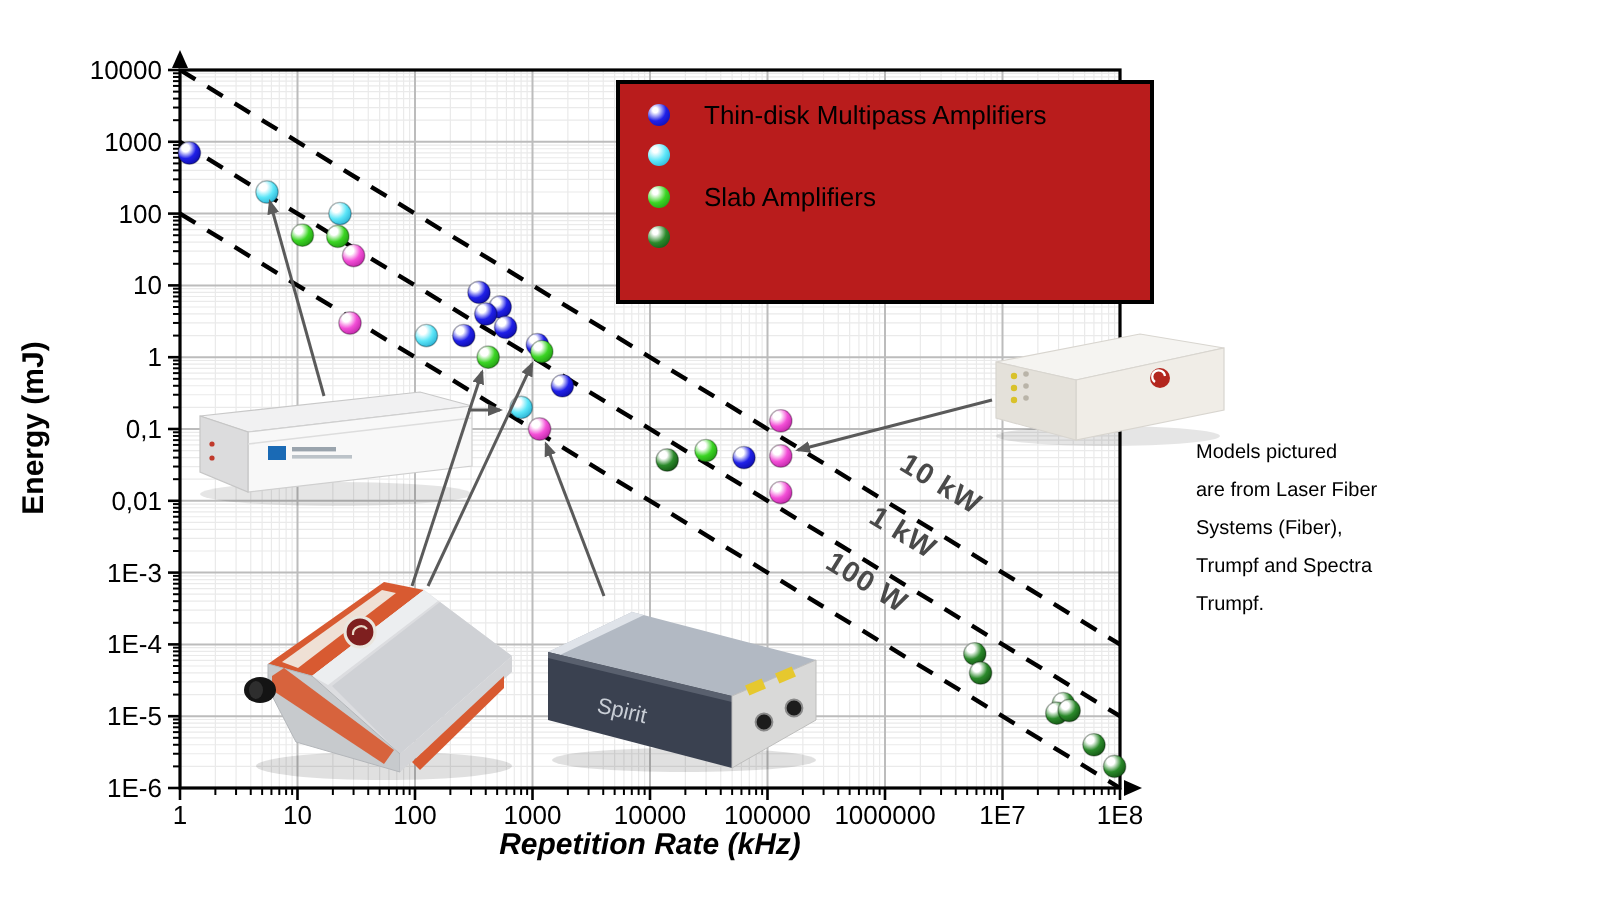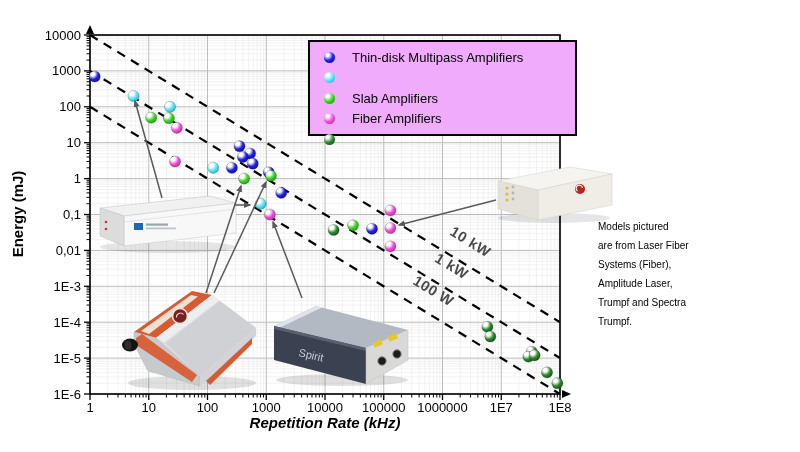--- a/index.html
+++ b/index.html
@@ -3,22 +3,22 @@
 <meta charset="utf-8">
 <style>
   html,body{margin:0;padding:0;background:#fff;}
   .stage{position:relative;width:800px;height:452px;background:#ffffff;overflow:hidden;
          font-family:"Liberation Sans",sans-serif;color:#000;}
   .stage svg.chart{position:absolute;left:0;top:0;}
   .ylabel{position:absolute;left:17px;top:214px;transform:translate(-50%,-50%) rotate(-90deg);
           font-size:15px;font-weight:bold;white-space:nowrap;}
   .xlabel{position:absolute;left:325px;top:414px;transform:translateX(-50%);
           font-size:15px;font-weight:bold;white-space:nowrap;font-style:italic;}
-  .legend{position:absolute;left:308px;top:40px;width:269px;height:96px;border:2px solid #000;
-          background:#f0abfc;box-sizing:border-box;padding:5px 0 0 14px;z-index:6;}
+  .legend{position:absolute;left:308px;top:40px;width:269px;height:112px;border:2px solid #000;
+          background:#b91c1c;box-sizing:border-box;padding:5px 0 0 14px;z-index:6;}
   .legend-row{display:flex;align-items:center;height:20.5px;}
   .legend-ball{width:11px;height:11px;border-radius:50%;margin-right:17px;flex:0 0 11px;}
   .legend-label{font-size:13px;white-space:nowrap;}
   .note{position:absolute;left:598px;top:217px;width:200px;font-size:10px;line-height:19px;}
   .note-line{display:block;}
 </style>
 </head>
 <body>
 
 <div class="stage">
@@ -548,30 +548,25 @@
           <span class="legend-label">Thin-disk Multipass Amplifiers</span>
         </div>
         <div class="legend-row">
           <span class="legend-ball" style="background: radial-gradient(circle at 33% 28%, rgb(255, 255, 255) 12%, rgb(92, 230, 248) 50%, rgb(31, 166, 204) 95%);"></span>
         </div>
         <div class="legend-row">
           <span class="legend-ball" style="background: radial-gradient(circle at 33% 28%, rgb(255, 255, 255) 12%, rgb(59, 213, 36) 50%, rgb(29, 144, 16) 95%);"></span>
           <span class="legend-label">Slab Amplifiers</span>
         </div>
         <div class="legend-row">
-          <span class="legend-ball" style="background: radial-gradient(circle at 33% 28%, rgb(255, 255, 255) 12%, rgb(243, 79, 215) 50%, rgb(181, 31, 158) 95%);"></span>
-          <span class="legend-label">Fiber Amplifiers</span>
-        </div>
-        <div class="legend-row">
           <span class="legend-ball" style="background: radial-gradient(circle at 33% 28%, rgb(255, 255, 255) 12%, rgb(43, 138, 43) 50%, rgb(14, 74, 14) 95%);"></span>
         </div>
       </div>
   </div>
 
   <div class="note">
     <span class="note-line">Models pictured</span>
     <span class="note-line">are from Laser Fiber</span>
     <span class="note-line">Systems (Fiber),</span>
-    <span class="note-line">Amplitude Laser,</span>
     <span class="note-line">Trumpf and Spectra</span>
     <span class="note-line">Trumpf.</span>
   </div>
 </div>
 
 </body></html>

